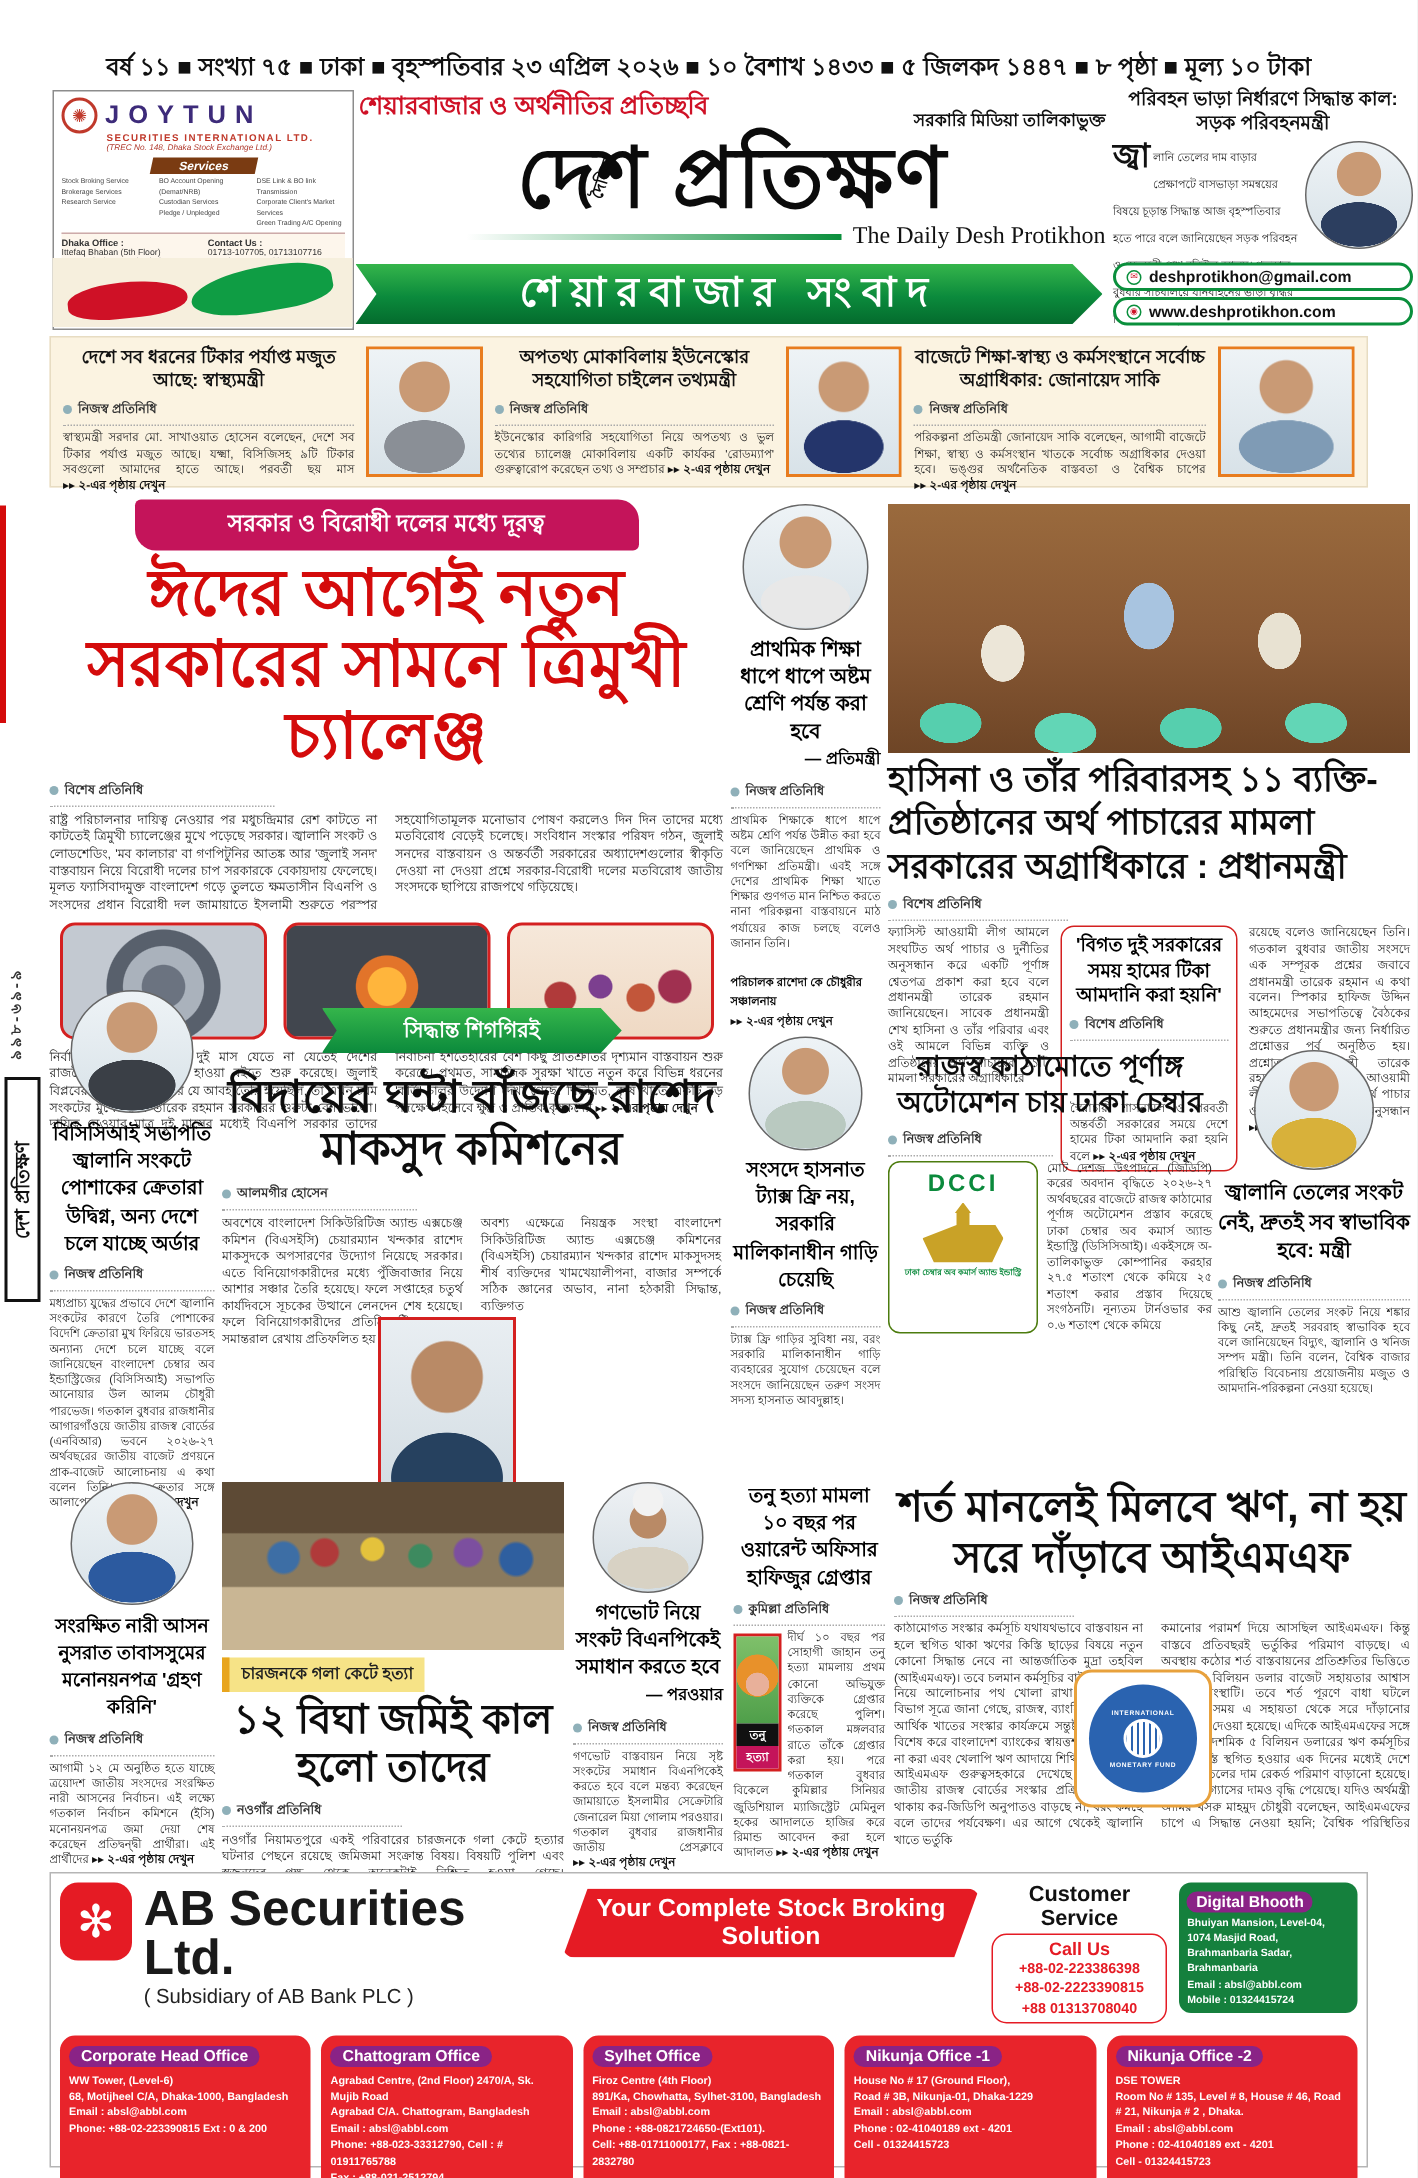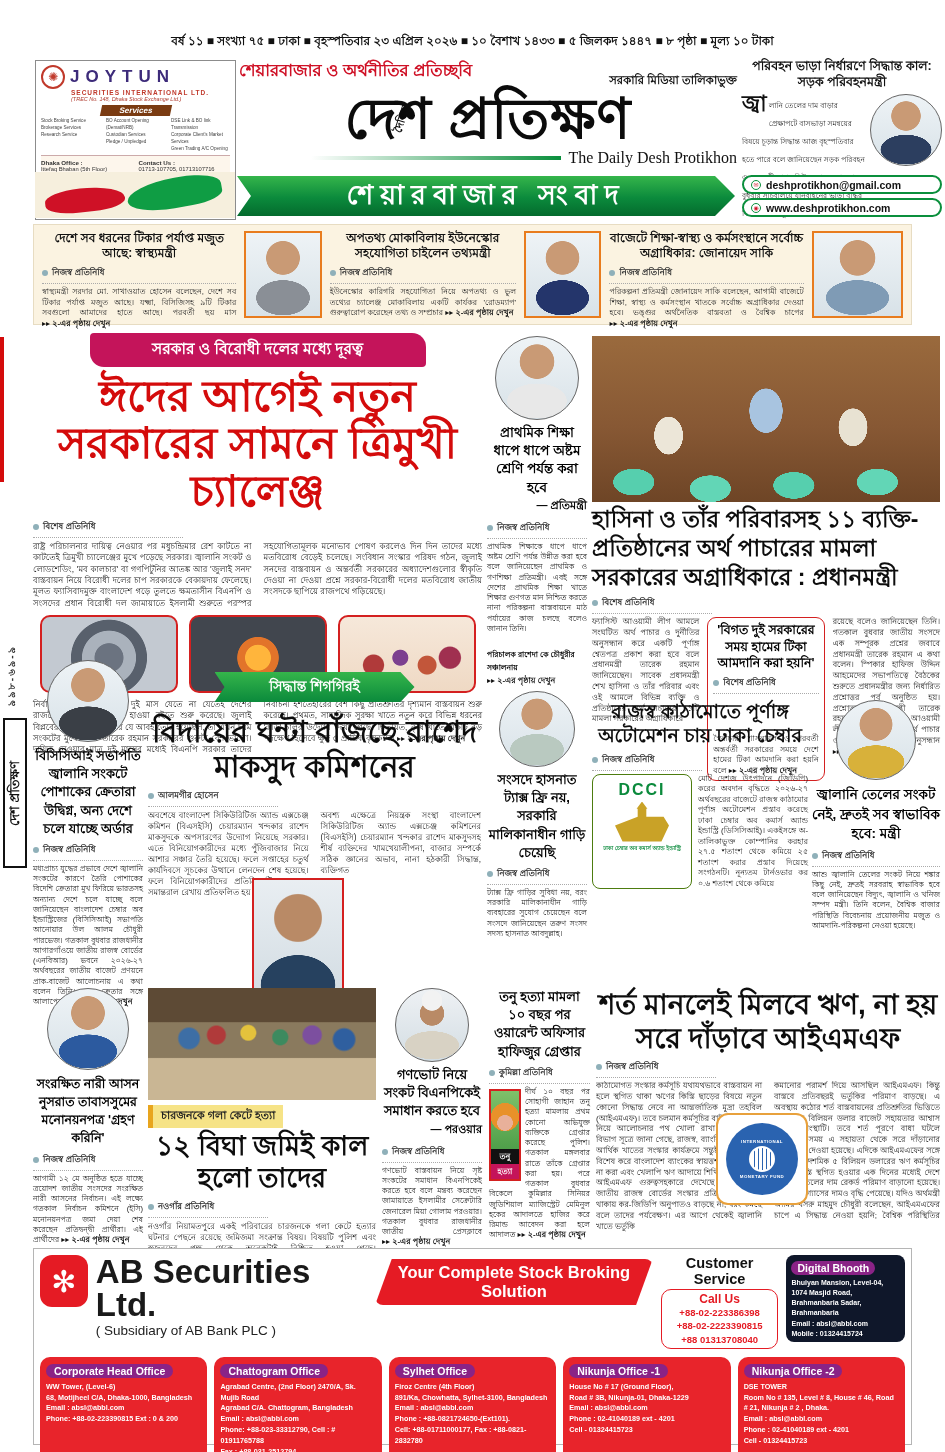--- a/index.html
+++ b/index.html
@@ -15,21 +15,21 @@
   .more { font-weight:bold; font-size:8px; color:#111; white-space:nowrap; }
   .body-txt { font-size:8.6px; line-height:1.35; color:#222; text-align:justify; }
   .lines { white-space:pre-line; }
   .circle { border-radius:50%; border:1px solid #666; }
   .portrait { background:
       radial-gradient(circle at 50% 30%, #c99a75 0 24%, transparent 25%),
       radial-gradient(ellipse 60% 35% at 50% 78%, var(--shirt,#9fb3c4) 0 60%, transparent 61%),
       linear-gradient(180deg,#eef3f6 0%,#d8e2e8 100%); }
 
   
-  .dateline { top:32px; left:0; width:100%; text-align:center; font-size:12px; font-weight:bold; color:#111; }
+  .dateline { top:32px; left:0; width:100%; text-align:center; font-size:16px; font-weight:bold; color:#111; }
 
   
   .joytun { left:35px; top:60px; width:201px; height:160px; border:1px solid #8c8c8c; background:#fff; padding:4px 5px; }
   .jy-head { display:flex; align-items:center; gap:5px; }
   .jy-logo { width:24px; height:24px; border-radius:50%; border:2px solid #c0392b; color:#c0392b; font-size:12px;
              display:flex; align-items:center; justify-content:center; }
   .jy-name { font-size:17px; font-weight:bold; letter-spacing:6px; color:#3d2b7a; }
   .jy-sub { font-size:6.5px; font-weight:bold; color:#c0392b; letter-spacing:1px; margin-left:30px; }
   .jy-trec { font-size:5.5px; color:#b03a2e; font-style:italic; margin-left:30px; }
   .jy-serv-pill { width:70px; margin:3px auto 2px auto; background:#7a3b12; color:#fff; font-size:8px; font-weight:bold;
@@ -228,21 +228,21 @@
   .ab-title { font-size:33px; font-weight:bold; color:#1a1a1a; line-height:1.0; }
   .ab-sub { font-size:13.5px; color:#222; margin-top:2px; }
   .ab-banner { margin-top:4px; background:#e51b24; color:#fff; font-weight:bold; font-size:16.5px; width:302px; height:46px;
                display:flex; align-items:center; justify-content:center; text-align:center;
                clip-path:polygon(6% 0,100% 0,94% 100%,0 100%); border-radius:8px; }
   .ab-cs { width:128px; text-align:center; }
   .ab-cs .t { font-size:14.5px; font-weight:bold; color:#111; }
   .ab-call { border:1.5px solid #e51b24; border-radius:10px; margin-top:2px; padding:2px 3px; color:#e51b24; }
   .ab-call .c { font-size:12px; font-weight:bold; }
   .ab-call .p { font-size:9.5px; font-weight:bold; line-height:1.4; }
-  .ab-booth { width:128px; background:#0f172a; border-radius:8px; padding:3px 5px; }
+  .ab-booth { width:128px; background:#15803d; border-radius:8px; padding:3px 5px; }
   .ab-booth .t { background:#8a2386; color:#fff; font-size:10.5px; font-weight:bold; border-radius:8px; padding:1px 6px; display:inline-block; }
   .ab-booth .l { color:#fff; font-size:7px; font-weight:bold; line-height:1.45; margin-top:2px; }
   .ab-offices { display:flex; gap:7px; margin-top:8px; }
   .office { flex:1; background:#e8242b; border-radius:10px; padding:4px 6px; min-height:96px; }
   .office .t { background:#8a2386; color:#fff; font-size:10.5px; font-weight:bold; border-radius:9px; padding:1px 8px; display:inline-block; }
   .office .l { color:#fff; font-size:7.2px; font-weight:bold; line-height:1.5; margin-top:3px; }
 </style>
 </head>
 <body>
 

